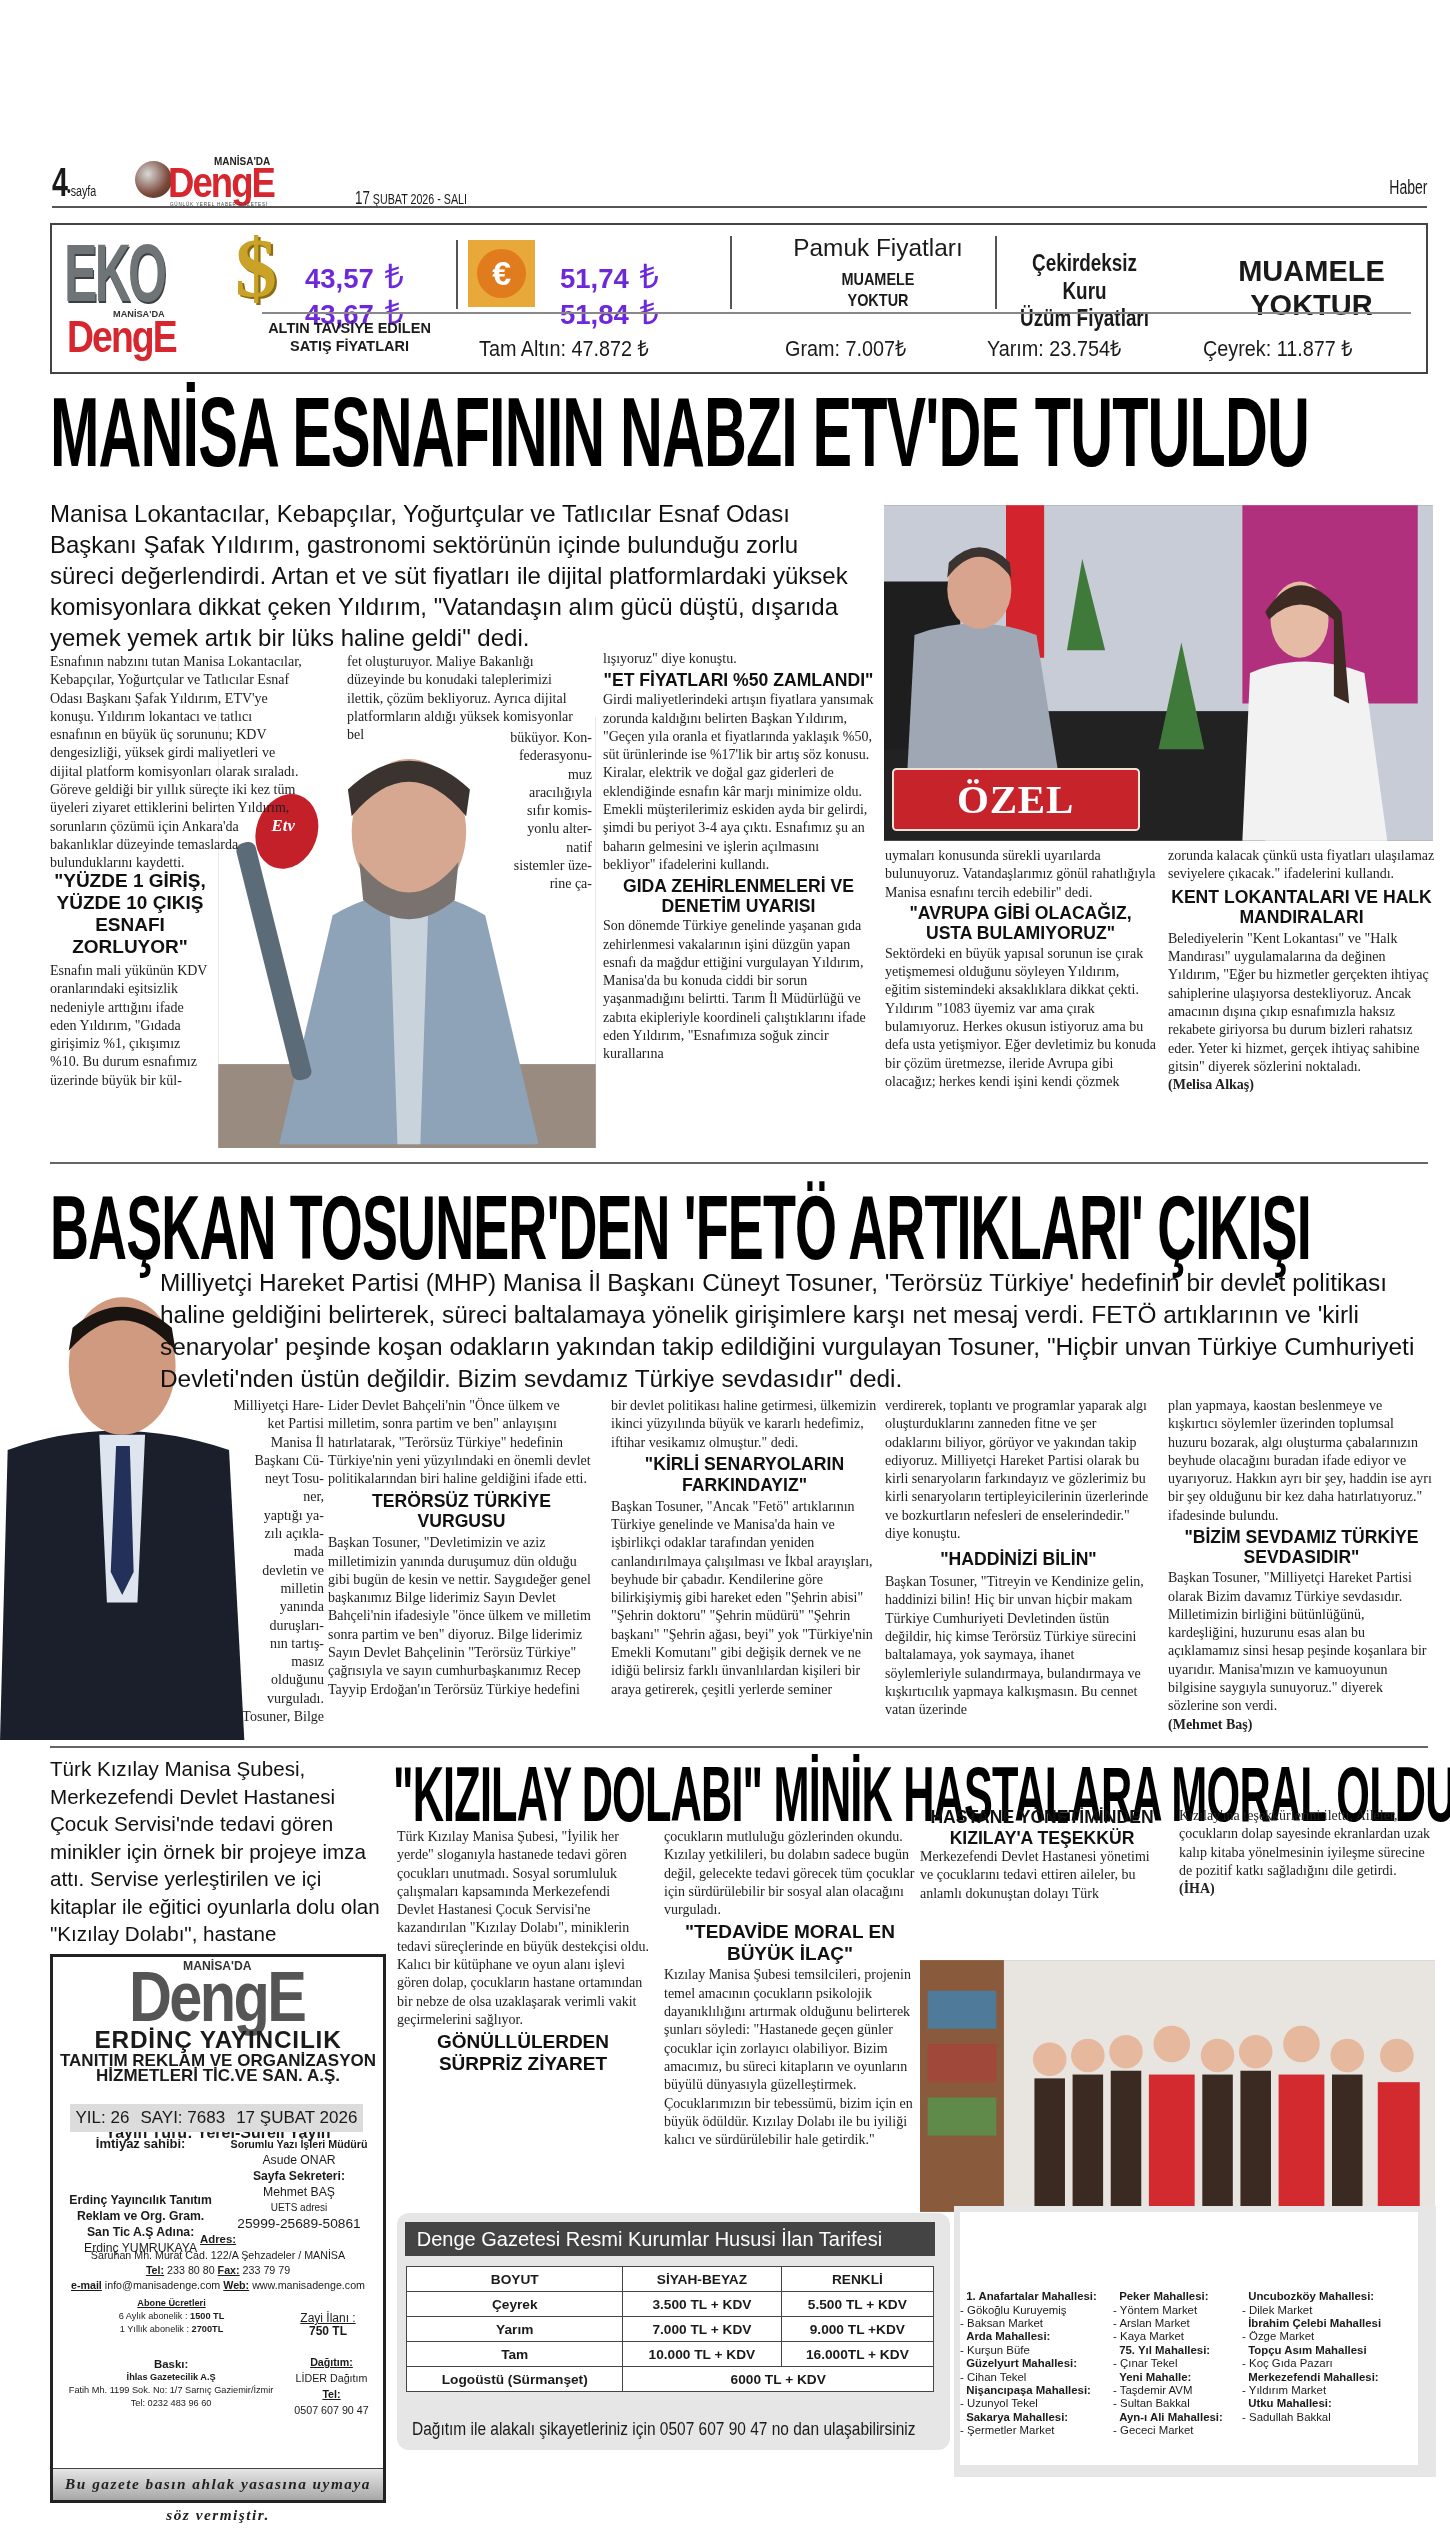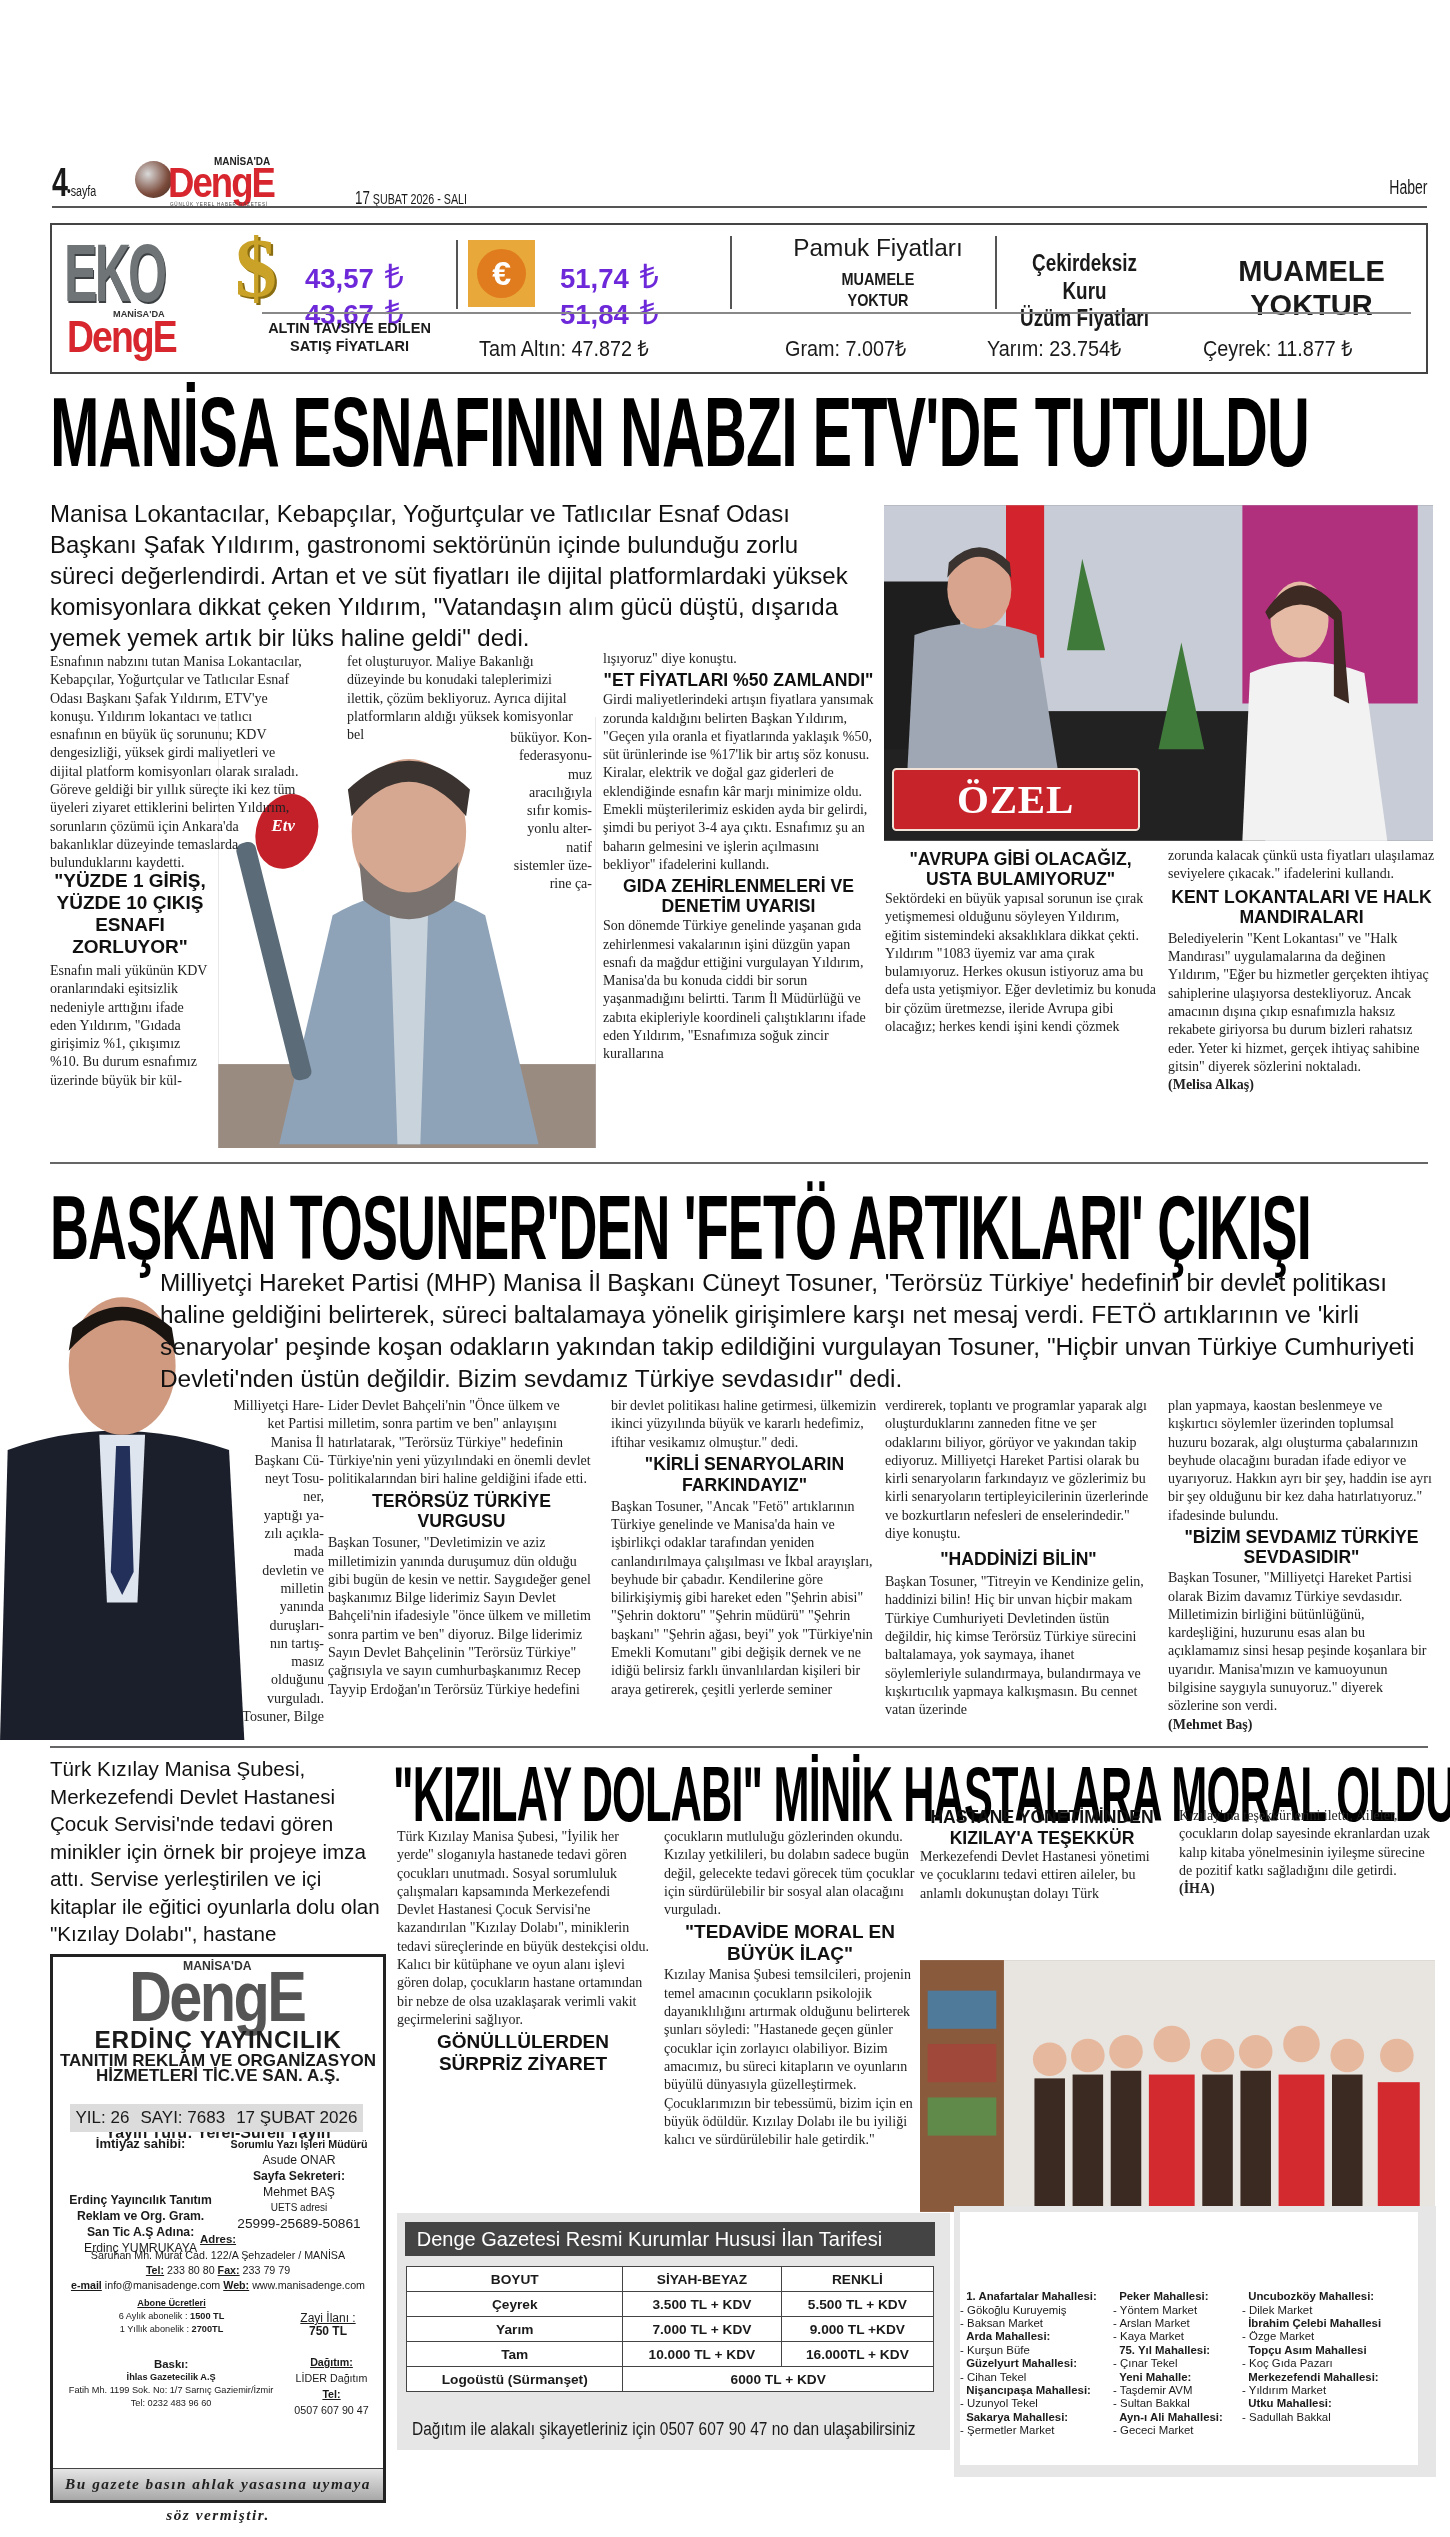--- a/index.html
+++ b/index.html
@@ -86,21 +86,21 @@
   .imprint { left: 50px; top: 1954px; width: 336px; height: 549px; border: 3.1px solid #222; background: #fff; }
   .imp-logo { position: absolute; left: 76px; top: 4.6px; font: bold 70px "Liberation Sans", sans-serif; color: #555; letter-spacing: -3.1px; transform: scaleX(0.85); transform-origin: left top; line-height: 70px; }
   .imp-logo-top { position: absolute; left: 130px; top: 1.5px; font: bold 12.2px "Liberation Sans", sans-serif; color: #333; }
   .imp-center { position: absolute; left: 0; width: 100%; text-align: center; font-family: "Liberation Sans", sans-serif; }
   .imp-yil { position: absolute; left: 17px; top: 147px; width: 293px; height: 27.5px; background: #dcdcdc; font: 17px "Liberation Sans", sans-serif; line-height: 27.5px; display: flex; justify-content: space-around; }
   .imp-col { position: absolute; text-align: center; font-family: "Liberation Sans", sans-serif; font-size: 12.2px; line-height: 16px; }
   .imp-foot { position: absolute; left: 0; bottom: 0; width: 100%; height: 32px; background: linear-gradient(#e5e5e5, #a8a8a8); border-top: 1.5px solid #444; font: italic bold 15.3px "Liberation Serif", serif; letter-spacing: 1.5px; text-align: center; line-height: 30.5px; color: #222; }
   u { text-decoration: underline; }
 
   
-  .price-wrap { left: 397px; top: 2213px; width: 553px; height: 237px; background: #e6e6e6; }
+  .price-wrap { left: 397px; top: 2213px; width: 553px; height: 237px; background: #e6e6e6; border-radius: 12px; }
   .price-head { position: absolute; left: 7.6px; top: 9.2px; width: 530px; height: 34px; background: #444; color: #fff; font: 20px "Liberation Sans", sans-serif; line-height: 34px; padding-left: 12.2px; }
   .price-table { position: absolute; left: 9.2px; top: 53px; width: 528px; border-collapse: collapse; background: #fff; font: bold 13.7px "Liberation Sans", sans-serif; }
   .price-table td, .price-table th { border: 1.5px solid #444; text-align: center; height: 25px; }
   .price-note { position: absolute; left: 15.3px; top: 206px; width: 527px; font: 17.6px "Liberation Sans", sans-serif; transform: scaleX(0.88); transform-origin: left top; white-space: nowrap; }
 
   
   .bayi-wrap { left: 954px; top: 2206px; width: 482px; height: 271px; background: #e6e6e6; }
   .bayi-inner { position: absolute; left: 6.1px; top: 6.1px; width: 458px; height: 253px; background: #fff; }
   .bayi-title { position: absolute; left: 0; top: 3.1px; width: 100%; text-align: center; font: bold 30.5px "Liberation Serif", serif; line-height: 32px; }
   .bayi-col { position: absolute; top: 78px; font: 11.4px "Liberation Sans", sans-serif; line-height: 13.4px; }
@@ -223,20 +223,21 @@
     <path d="M480 220 Q550 190 630 220 L660 440 L470 440 Z" fill="#f2f2f2"></path>
     <ellipse cx="545" cy="150" rx="38" ry="50" fill="#e5bba5"></ellipse>
     <path d="M500 140 Q545 70 600 140 L610 260 L590 250 L590 150 Q545 110 505 150 Z" fill="#3d2a22"></path>
     <path d="M260 70 L290 190 L240 190 Z" fill="#3f7a3a"></path>
     <path d="M390 180 L420 320 L360 320 Z" fill="#3f7a3a"></path>
   </svg>
   <div class="ozel">ÖZEL HABER</div>
 </div>
 
 <div class="abs body a1-col4">
+  <p>uymaları konusunda sürekli uyarılarda bulunuyoruz. Vatandaşlarımız gönül rahatlığıyla Manisa esnafını tercih edebilir" dedi.</p>
   <div class="sub" style="font-size:17.6px; line-height:20px; margin:1.5px 0;">"AVRUPA GİBİ OLACAĞIZ, USTA BULAMIYORUZ"</div>
   <p>Sektördeki en büyük yapısal sorunun ise çırak yetişmemesi olduğunu söyleyen Yıldırım, eğitim sistemindeki aksaklıklara dikkat çekti. Yıldırım "1083 üyemiz var ama çırak bulamıyoruz. Herkes okusun istiyoruz ama bu defa usta yetişmiyor. Eğer devletimiz bu konuda bir çözüm üretmezse, ileride Avrupa gibi olacağız; herkes kendi işini kendi çözmek</p>
 </div>
 <div class="abs body a1-col5">
   <p>zorunda kalacak çünkü usta fiyatları ulaşılamaz seviyelere çıkacak." ifadelerini kullandı.</p>
   <div class="sub" style="font-size:17.6px; line-height:20px; margin:3.1px 0;">KENT LOKANTALARI VE HALK MANDIRALARI</div>
   <p>Belediyelerin "Kent Lokantası" ve "Halk Mandırası" uygulamalarına da değinen Yıldırım, "Eğer bu hizmetler gerçekten ihtiyaç sahiplerine ulaşıyorsa destekliyoruz. Ancak amacının dışına çıkıp esnafımızla haksız rekabete giriyorsa bu durum bizleri rahatsız eder. Yeter ki hizmet, gerçek ihtiyaç sahibine gitsin" diyerek sözlerini noktaladı.</p>
   <p class="byline">(Melisa Alkaş)</p>
 </div>
 

